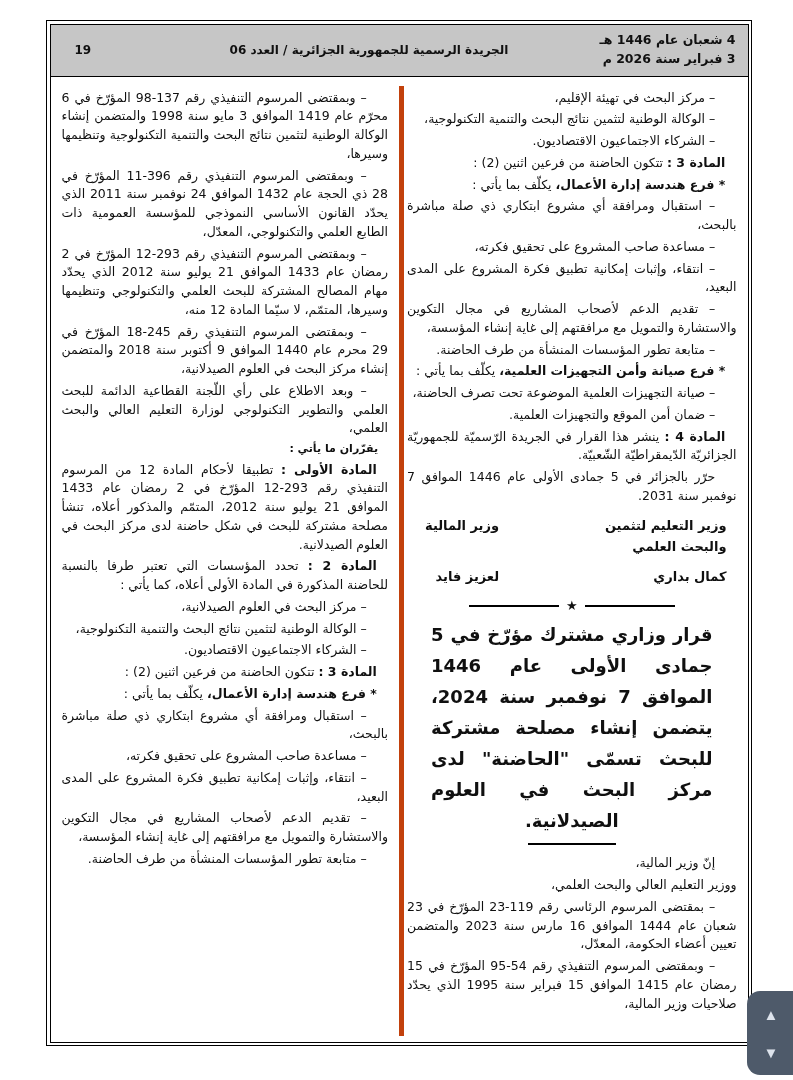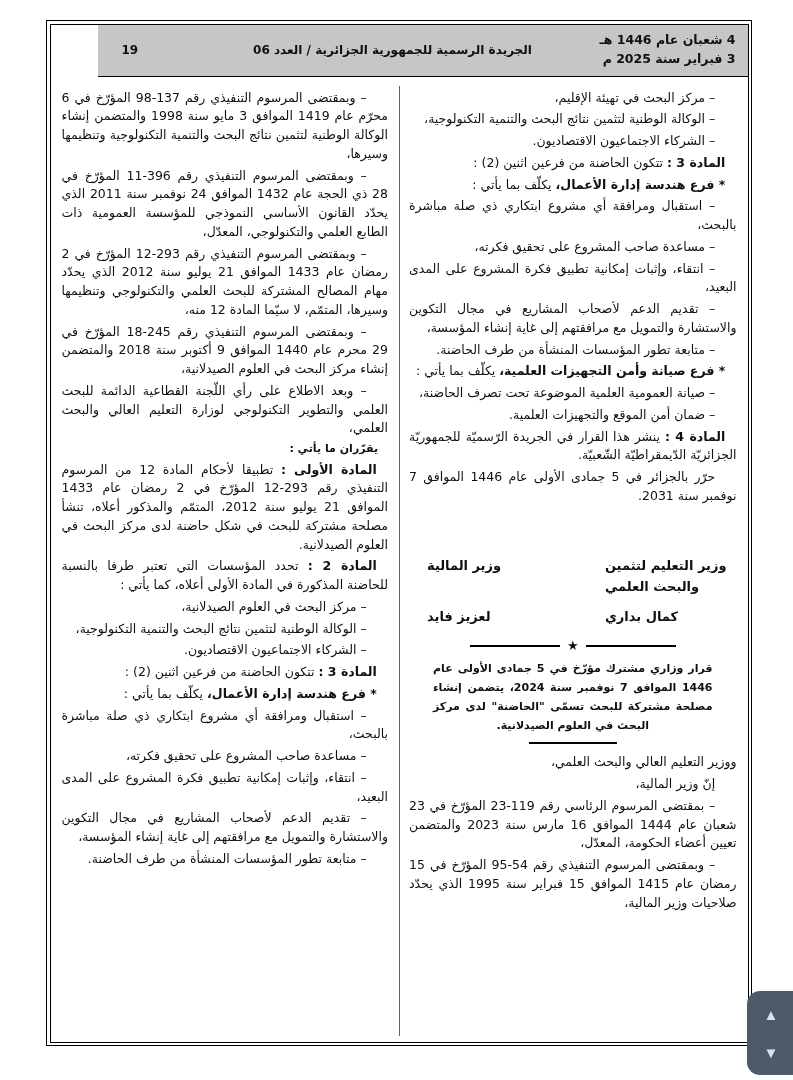--- a/index.html
+++ b/index.html
@@ -6,85 +6,85 @@
   html,body { background:#ffffff; }
   .page {
     position:relative; width:793px; height:1080px; background:#fff; overflow:hidden;
     direction:rtl; font-family:"DejaVu Sans","Liberation Sans",sans-serif; color:#101010;
   }
   .frame { position:absolute; left:46px; top:20px; width:706px; height:1026px;
     border:1.5px solid #000; padding:2.5px; background:#fff; }
   .frame-inner { width:100%; height:100%; border:1.5px solid #000; display:flex; flex-direction:column; overflow:hidden; }
 
   .gazette-header { height:52px; flex:0 0 52px; background:#c6c6c6; border-bottom:1.5px solid #000;
-    display:flex; align-items:center; padding:4px 8px;margin-left:47px; }
+    display:flex; align-items:center; padding:4px 8px; }
   .hdr-dates { text-align:right; font-weight:bold; font-size:12.5px; line-height:1.5; padding-right:4px; white-space:nowrap; }
   .hdr-title { flex:1; text-align:center; font-weight:bold; font-size:12px; }
   .hdr-pagenum { width:80px; text-align:left; font-weight:bold; font-size:12px; padding-left:16px; }
 
   .body-area { flex:1; display:flex; padding:9px 11px 6px; overflow:hidden; }
   .col { width:50%; overflow:hidden; font-size:12.5px; line-height:1.5; text-align:justify; }
-  .col-first  { padding-left:9px; border-left:1px solid #c2410c; }
+  .col-first  { padding-left:3px; border-left:5px solid #c2410c; }
   .col-second { padding-right:11px; }
 
   p.para { margin:3px 0; }
   .bullet { text-indent:1.7em; }
   .indent { text-indent:1.7em; }
   .article, .branch { text-indent:0.9em; }
   .lead { font-weight:bold; }
   .bold-line { font-weight:bold; text-indent:0.9em; font-size:11px; }
 
-  .decree-heading { font-weight:bold; font-size:11px; line-height:1.72; margin:7px 0 4px;
+  .decree-heading { font-weight:bold; font-size:18px; line-height:1.72; margin:7px 0 4px;
     padding:0 24px; text-align:justify; text-align-last:center; }
   .mini-rule { width:88px; height:2px; background:#000; margin:7px auto 9px; }
 
   .star-sep { display:flex; align-items:center; justify-content:center; gap:7px; margin:10px 0 7px; }
   .star-sep .hline { width:90px; height:2px; background:#000; }
   .star-sep .star { font-size:13px; line-height:1; transform:translateY(-1px); }
 
   .sig-row { display:flex; justify-content:space-between; padding:5px 10px 2px 18px; margin:4px 0 2px; }
-  .sig-block { text-align:left; font-weight:bold; font-size:13px; line-height:1.65;margin-top:40px; }
+  .sig-block { text-align:right; font-weight:bold; font-size:13px; line-height:1.65; }
   .sig-name { margin-top:9px; }
   .sig-left .sig-name { margin-top:30px; }
 
   .scroll-widget { position:absolute; left:747px; top:991px; width:58px; height:84px;
     background:#4e5a6a; border-radius:13px; display:flex; flex-direction:column;
     align-items:center; justify-content:space-around; direction:ltr; padding:4px 10px 4px 0; }
   .scroll-btn { background:transparent; border:none; cursor:pointer; color:#dde3ec; font-size:15px; line-height:1; padding:2px; }
 </style>
 </head>
 <body>
 
 <div class="page">
   <div class="frame">
     <div class="frame-inner">
 
       <div class="gazette-header">
         <div class="hdr-dates">
           <div>4 شعبان عام 1446 هـ</div>
-          <div>3 فبراير سنة 2025 م</div>
+          <div>3 فبراير سنة 2026 م</div>
         </div>
         <div class="hdr-title">الجريدة الرسمية للجمهورية الجزائرية / العدد 06</div>
         <div class="hdr-pagenum">19</div>
       </div>
 
       <div class="body-area">
         <div class="col col-first">
             <p class="para bullet">– مركز البحث في تهيئة الإقليم،</p>
             <p class="para bullet">– الوكالة الوطنية لتثمين نتائج البحث والتنمية التكنولوجية،</p>
             <p class="para bullet">– الشركاء الاجتماعيون الاقتصاديون.</p>
             <p class="para article"><b class="lead">المادة 3 :</b><span> تتكون الحاضنة من فرعين اثنين (2) :</span></p>
             <p class="para branch"><b class="lead">* فرع هندسة إدارة الأعمال،</b><span> يكلّف بما يأتي :</span></p>
             <p class="para bullet">– استقبال ومرافقة أي مشروع ابتكاري ذي صلة مباشرة بالبحث،</p>
             <p class="para bullet">– مساعدة صاحب المشروع على تحقيق فكرته،</p>
             <p class="para bullet">– انتقاء، وإثبات إمكانية تطبيق فكرة المشروع على المدى البعيد،</p>
             <p class="para bullet">– تقديم الدعم لأصحاب المشاريع في مجال التكوين والاستشارة والتمويل مع مرافقتهم إلى غاية إنشاء المؤسسة،</p>
             <p class="para bullet">– متابعة تطور المؤسسات المنشأة من طرف الحاضنة.</p>
             <p class="para branch"><b class="lead">* فرع صيانة وأمن التجهيزات العلمية،</b><span> يكلّف بما يأتي :</span></p>
-            <p class="para bullet">– صيانة العمومية العلمية الموضوعة تحت تصرف الحاضنة،</p>
+            <p class="para bullet">– صيانة التجهيزات العلمية الموضوعة تحت تصرف الحاضنة،</p>
             <p class="para bullet">– ضمان أمن الموقع والتجهيزات العلمية.</p>
             <p class="para article"><b class="lead">المادة 4 :</b><span> ينشر هذا القرار في الجريدة الرّسميّة للجمهوريّة الجزائريّة الدّيمقراطيّة الشّعبيّة.</span></p>
             <p class="para indent">حرّر بالجزائر في 5 جمادى الأولى عام 1446 الموافق 7 نوفمبر سنة 2031.</p>
             <div class="sig-row">
               <div class="sig-block sig-right">
                 <div class="sig-title">وزير التعليم لتثمين</div>
                 <div class="sig-title">والبحث العلمي</div>
                 <div class="sig-name">كمال بداري</div>
               </div>
               <div class="sig-block sig-left">
@@ -92,22 +92,22 @@
                 <div class="sig-name">لعزيز فايد</div>
               </div>
             </div>
             <div class="star-sep">
               <span class="hline"></span>
               <span class="star">★</span>
               <span class="hline"></span>
             </div>
             <p class="decree-heading">قرار وزاري مشترك مؤرّخ في 5 جمادى الأولى عام 1446 الموافق 7 نوفمبر سنة 2024، يتضمن إنشاء مصلحة مشتركة للبحث تسمّى "الحاضنة" لدى مركز البحث في العلوم الصيدلانية.</p>
             <div class="mini-rule"></div>
+            <p class="para indent">إنّ وزير المالية،</p>
             <p class="para ">ووزير التعليم العالي والبحث العلمي،</p>
-            <p class="para indent">إنّ وزير المالية،</p>
             <p class="para bullet">– بمقتضى المرسوم الرئاسي رقم 119-23 المؤرّخ في 23 شعبان عام 1444 الموافق 16 مارس سنة 2023 والمتضمن تعيين أعضاء الحكومة، المعدّل،</p>
             <p class="para bullet">– وبمقتضى المرسوم التنفيذي رقم 54-95 المؤرّخ في 15 رمضان عام 1415 الموافق 15 فبراير سنة 1995 الذي يحدّد صلاحيات وزير المالية،</p>
           </div>
         <div class="col col-second">
             <p class="para bullet">– وبمقتضى المرسوم التنفيذي رقم 137-98 المؤرّخ في 6 محرّم عام 1419 الموافق 3 مايو سنة 1998 والمتضمن إنشاء الوكالة الوطنية لتثمين نتائج البحث والتنمية التكنولوجية وتنظيمها وسيرها،</p>
             <p class="para bullet">– وبمقتضى المرسوم التنفيذي رقم 396-11 المؤرّخ في 28 ذي الحجة عام 1432 الموافق 24 نوفمبر سنة 2011 الذي يحدّد القانون الأساسي النموذجي للمؤسسة العمومية ذات الطابع العلمي والتكنولوجي، المعدّل،</p>
             <p class="para bullet">– وبمقتضى المرسوم التنفيذي رقم 293-12 المؤرّخ في 2 رمضان عام 1433 الموافق 21 يوليو سنة 2012 الذي يحدّد مهام المصالح المشتركة للبحث العلمي والتكنولوجي وتنظيمها وسيرها، المتمّم، لا سيّما المادة 12 منه،</p>
             <p class="para bullet">– وبمقتضى المرسوم التنفيذي رقم 245-18 المؤرّخ في 29 محرم عام 1440 الموافق 9 أكتوبر سنة 2018 والمتضمن إنشاء مركز البحث في العلوم الصيدلانية،</p>
             <p class="para bullet">– وبعد الاطلاع على رأي اللّجنة القطاعية الدائمة للبحث العلمي والتطوير التكنولوجي لوزارة التعليم العالي والبحث العلمي،</p>
             <p class="para bold-line">يقرّران ما يأتي :</p>

